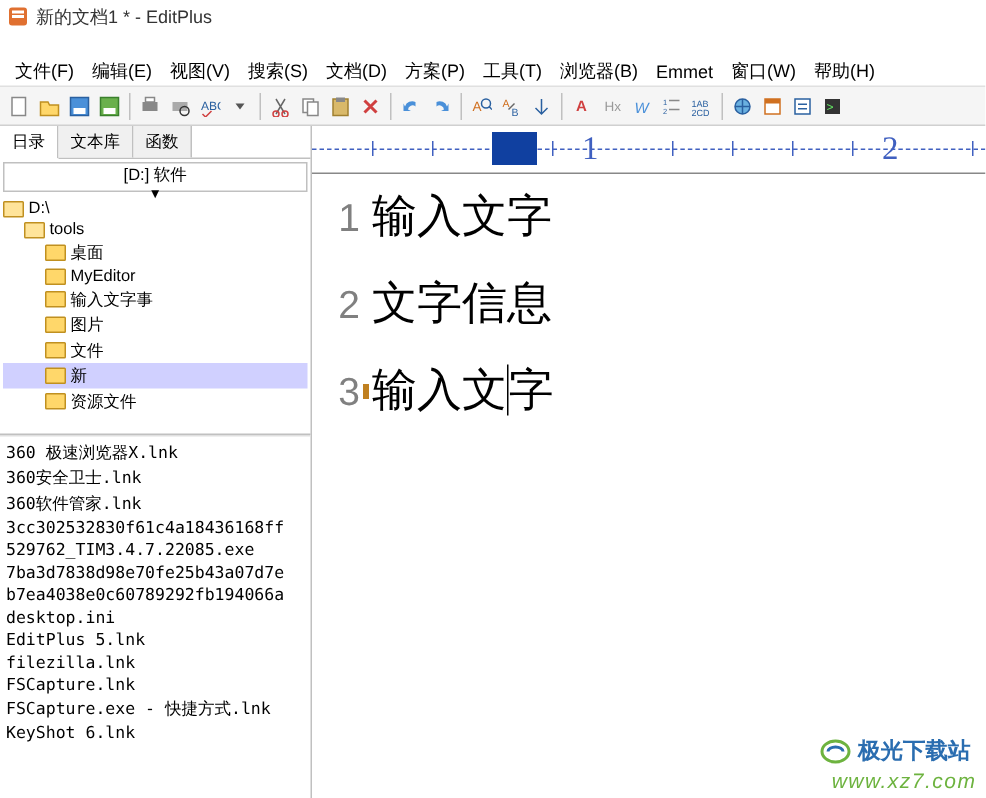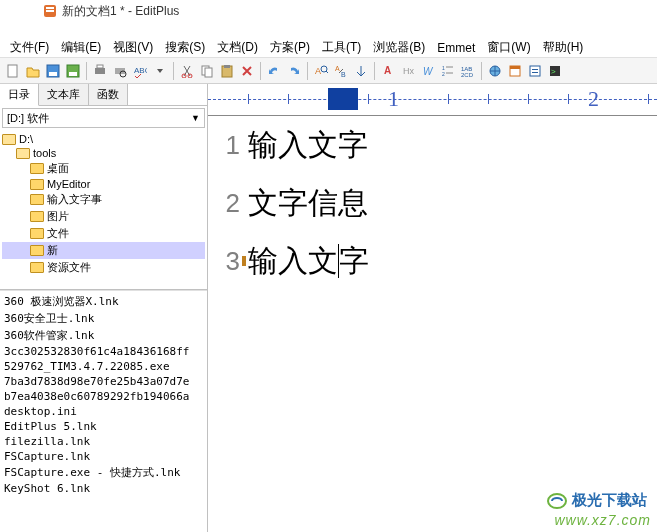--- a/index.html
+++ b/index.html
@@ -1,36 +1,36 @@
 <!DOCTYPE html>
 <html><head>
 <meta charset="utf-8">
 <style>
 * { margin: 0; padding: 0; box-sizing: border-box; font-family: "Microsoft YaHei", SimSun, sans-serif; }
 body { background: #fff; width: 657px; height: 532px; overflow: hidden; position: relative; font-size: 12px; }
 
-.titlebar { height: 22px; display: flex; align-items: center; padding: 2px 4px; background: #fff; margin-left: 38px; }
+.titlebar { height: 22px; display: flex; align-items: center; padding: 2px 4px; background: #fff; }
 .titlebar .icon { width: 16px; height: 16px; margin-right: 4px; }
 .titlebar .title { font-size: 12px; color: #333; }
 
 .menubar { height: 20px; display: flex; align-items: center; padding: 0 4px; background: #fff; border-bottom: 1px solid #e0e0e0; margin-top: 16px; }
 .menubar .item { padding: 2px 6px; font-size: 12px; color: #000; cursor: pointer; }
 
 .toolbar { height: 26px; display: flex; align-items: center; padding: 2px 4px; background: #f5f5f5; border-bottom: 1px solid #d0d0d0; gap: 2px; }
 .toolbar .tb { width: 18px; height: 18px; display: flex; align-items: center; justify-content: center; cursor: pointer; }
 .toolbar .sep { width: 1px; height: 18px; background: #c0c0c0; margin: 0 2px; }
 
 .main { display: flex; height: 464px; }
 
 .sidebar { width: 208px; border-right: 1px solid #c0c0c0; display: flex; flex-direction: column; background: #fff; }
 .tabs { height: 22px; display: flex; border-bottom: 1px solid #c0c0c0; }
 .tabs .tab { padding: 3px 8px; font-size: 11px; border-right: 1px solid #c0c0c0; cursor: pointer; background: #f0f0f0; }
 .tabs .tab.active { background: #fff; border-bottom: 1px solid #fff; margin-bottom: -1px; }
 
-.drive-sel { height: 20px; border: 1px solid #c0c0c0; margin: 2px; display: flex; align-items: center; justify-content: space-between; padding: 0 4px; font-size: 11px; cursor: pointer; }
+.drive-sel { height: 20px; border: 1px solid #c0c0c0; margin: 2px; display: flex; align-items: center; justify-content: space-between; padding: 0 4px; font-size: 11px; cursor: pointer; flex-direction: column; }
 .drive-sel .arrow { font-size: 9px; }
 
 .tree { flex: 0 0 auto; height: 160px; border-bottom: 1px solid #c0c0c0; overflow: auto; padding: 2px; }
 .tree-item { display: flex; align-items: center; padding: 1px 0; font-size: 11px; cursor: pointer; white-space: nowrap; }
 .tree-item.sel { background: #d0d0ff; }
 .folder-ico { width: 14px; height: 11px; margin-right: 3px; display: inline-block; background: #ffd76a; border: 1px solid #c09020; border-radius: 1px; position: relative; }
 .folder-ico.open { background: #ffe49a; }
 .ind1 { padding-left: 14px; }
 .ind2 { padding-left: 28px; }
 

